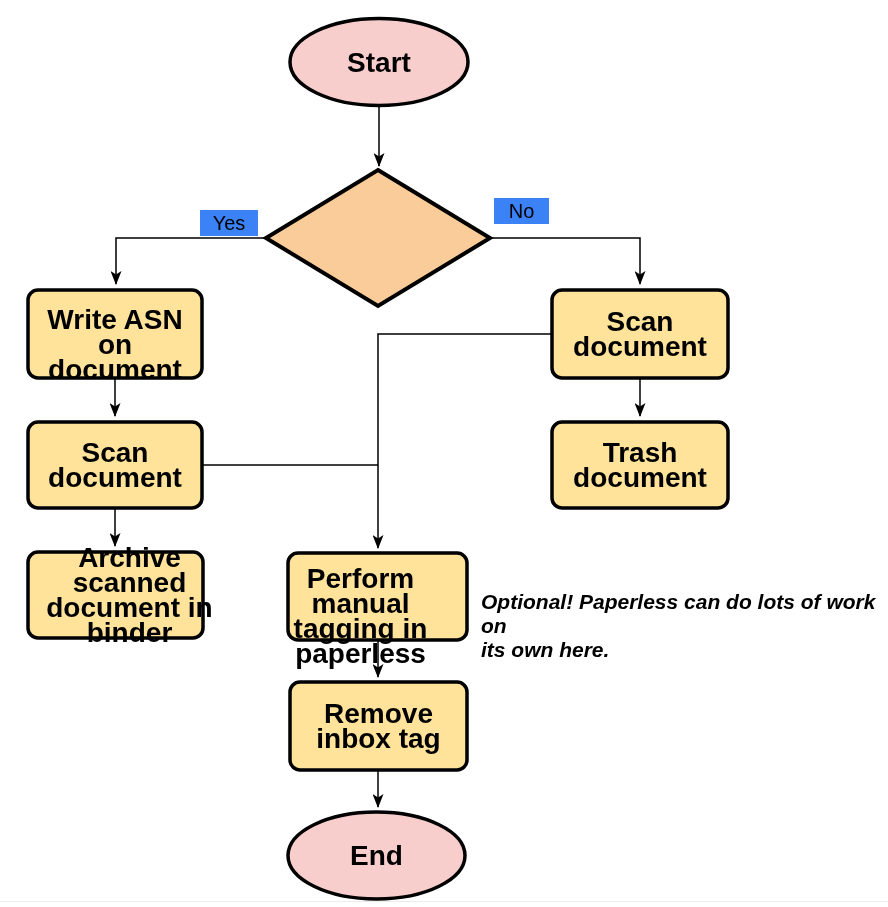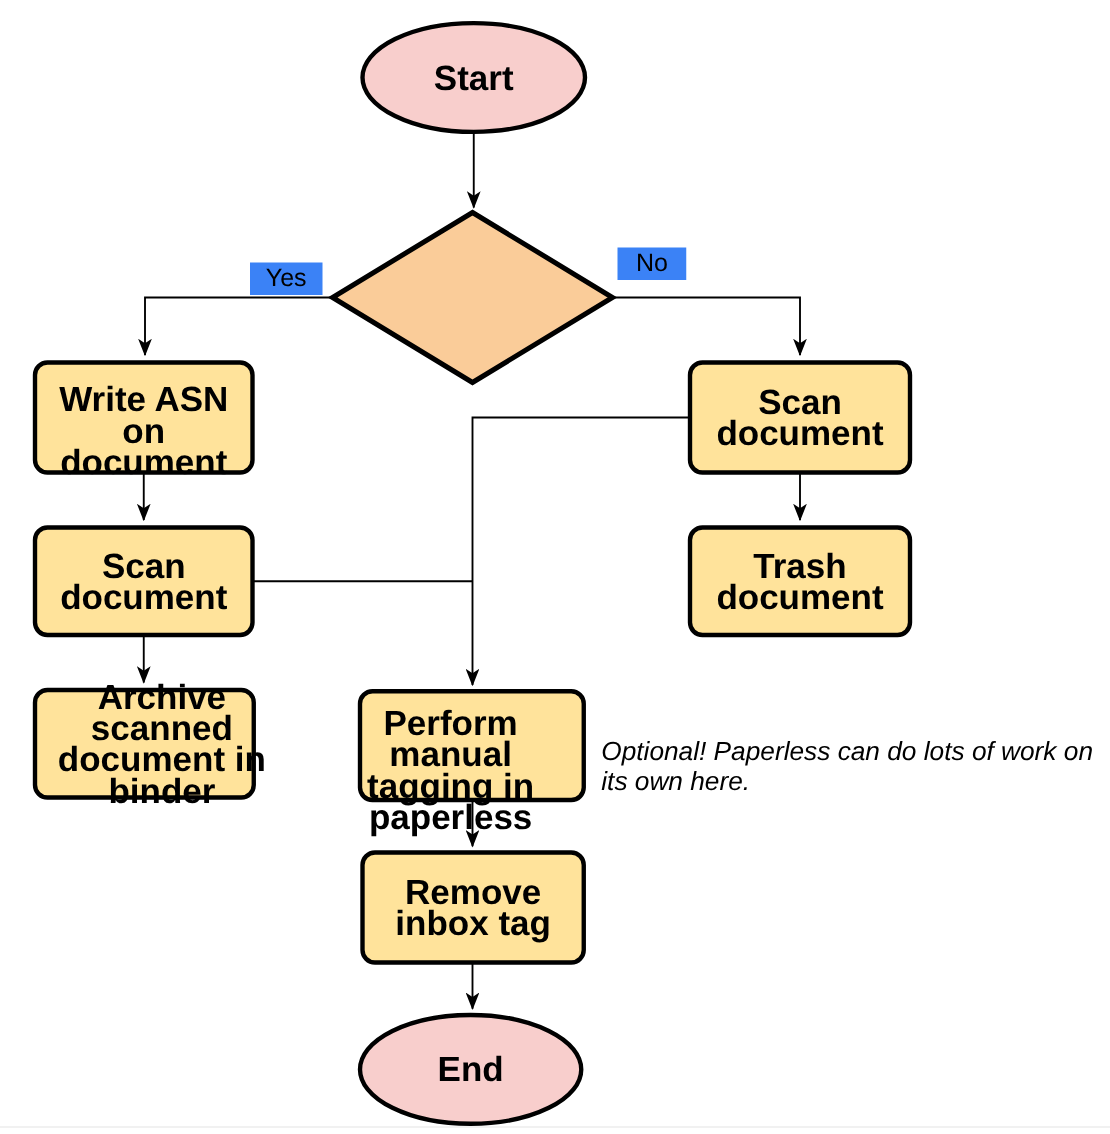--- a/index.html
+++ b/index.html
@@ -49,20 +49,21 @@
   .note-label {
     position: absolute;
     display: block;
     text-align: left;
     color: #000000;
     font-size: 21px;
     line-height: 24px;
     font-style: italic;
     white-space: pre-line;
     pointer-events: none;
+    font-weight: bold;
   }
 </style>
 </head>
 <body>
 
 <div id="canvas">
 
   <svg id="shapes" width="888" height="907" viewBox="0 0 888 907">
     <defs>
       <marker id="arrow" markerUnits="userSpaceOnUse" markerWidth="14" markerHeight="11" refX="13" refY="5.5" orient="auto">

